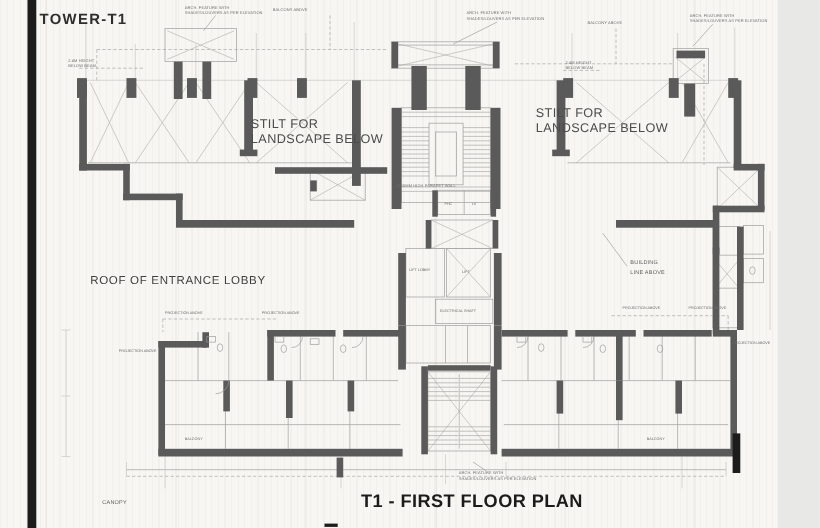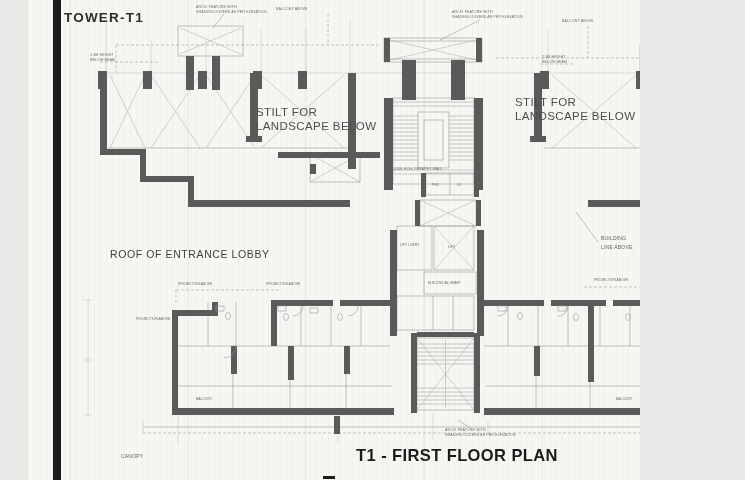--- a/index.html
+++ b/index.html
@@ -1,23 +1,22 @@
 <!DOCTYPE html>
 <html><head>
 <meta charset="utf-8">
 <style>
   html,body{margin:0;padding:0;background:#e8e8e6;}
   .stage{
-    position:relative;width:612px;height:480px;overflow:hidden;
+    position:relative;width:707px;height:480px;overflow:hidden;
     font-family:"Liberation Sans",sans-serif;
     background-color:#f7f6f2;
     background-image:
       repeating-linear-gradient(90deg, rgba(110,110,110,0.045) 0px, rgba(110,110,110,0.045) 1px, transparent 1px, transparent 6px),
       repeating-linear-gradient(90deg, transparent 0px, transparent 41px, rgba(90,90,90,0.05) 41px, rgba(90,90,90,0.05) 43px, transparent 43px, transparent 118px);
-    margin-left: 28px;
   }
   svg{position:absolute;left:0;top:0;}
   .thin{stroke:#a6a6a6;stroke-width:0.7;fill:none;}
   .vthin{stroke:#bdbdbd;stroke-width:0.5;fill:none;}
   .dash{stroke:#aeaeae;stroke-width:0.7;fill:none;stroke-dasharray:3 2;}
   .xb{stroke:#b5b3af;stroke-width:0.6;fill:none;}
   .wall{fill:#5a5a5a;}
   .dark{fill:#1c1c1c;}
   .tread{stroke:#9d9d9d;stroke-width:0.55;fill:none;}
   .fix{stroke:#999;stroke-width:0.6;fill:none;}

